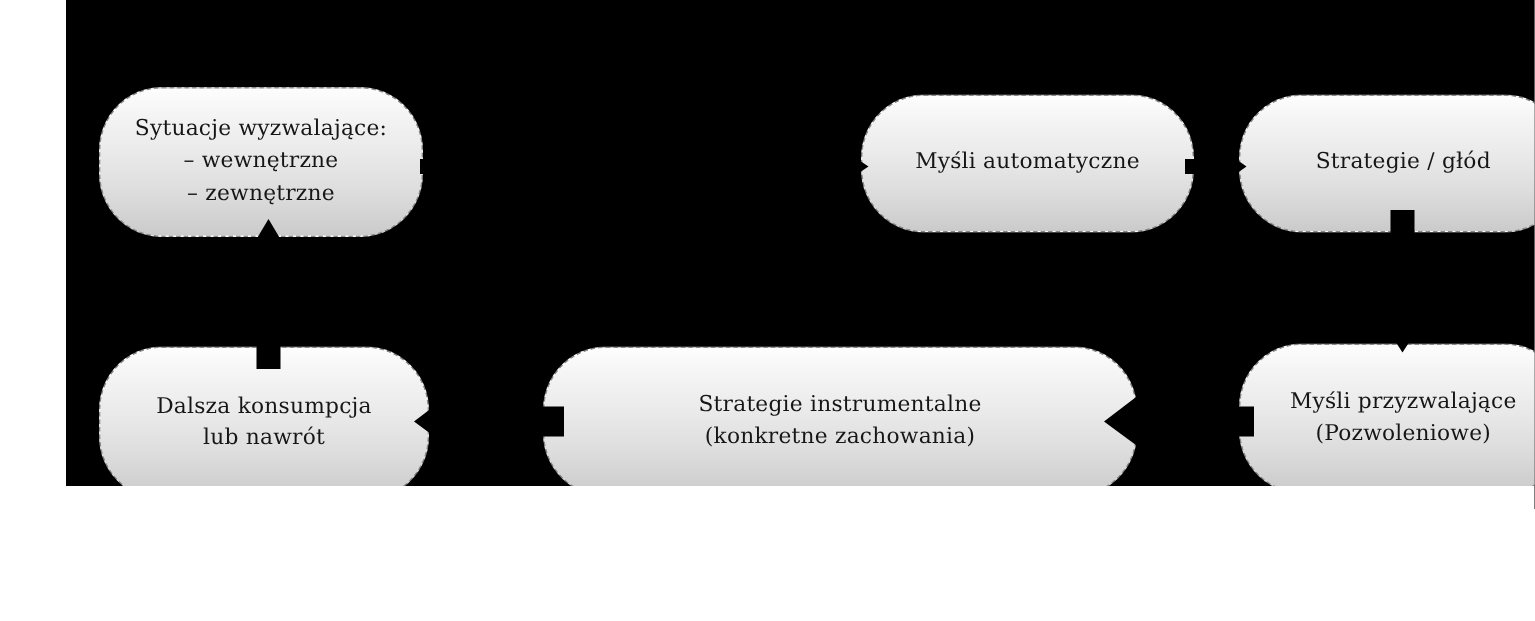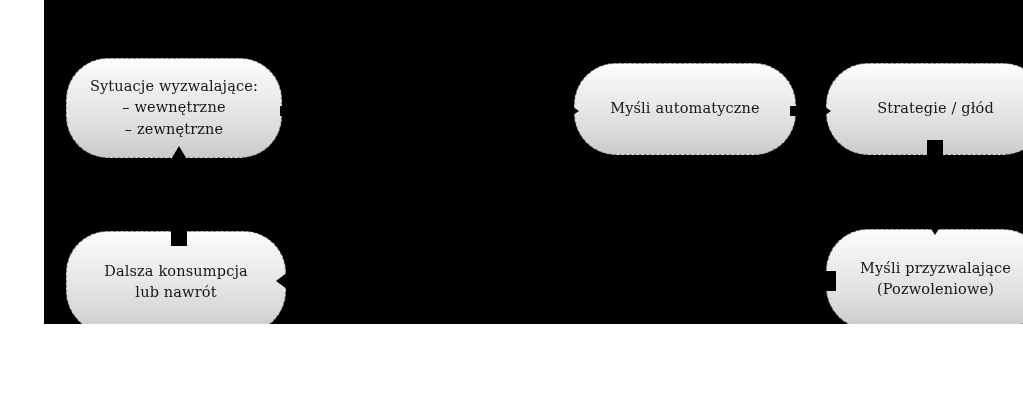--- a/index.html
+++ b/index.html
@@ -80,20 +80,24 @@
 
   <div class="node" id="node-craving">
     <span class="node-label">Strategie / głód</span>
   </div>
 
   <div class="node" id="node-permissive">
     <span class="node-label">Myśli przyzwalające
 (Pozwoleniowe)</span>
   </div>
 
+  <div class="node" id="node-strategies">
+    <span class="node-label">Strategie instrumentalne
+(konkretne zachowania)</span>
+  </div>
 
   <div class="node" id="node-relapse">
     <span class="node-label">Dalsza konsumpcja
 lub nawrót</span>
   </div>
 
   <div class="arrow" style="left:236px; top:98px; width:48px; height:26px;">
     <svg width="48" height="26" viewBox="0 0 48 26">
       <path d="M0,8 L28,8 L28,1 L47,13 L28,25 L28,18 L0,18 Z" fill="#000000"></path>
     </svg>

